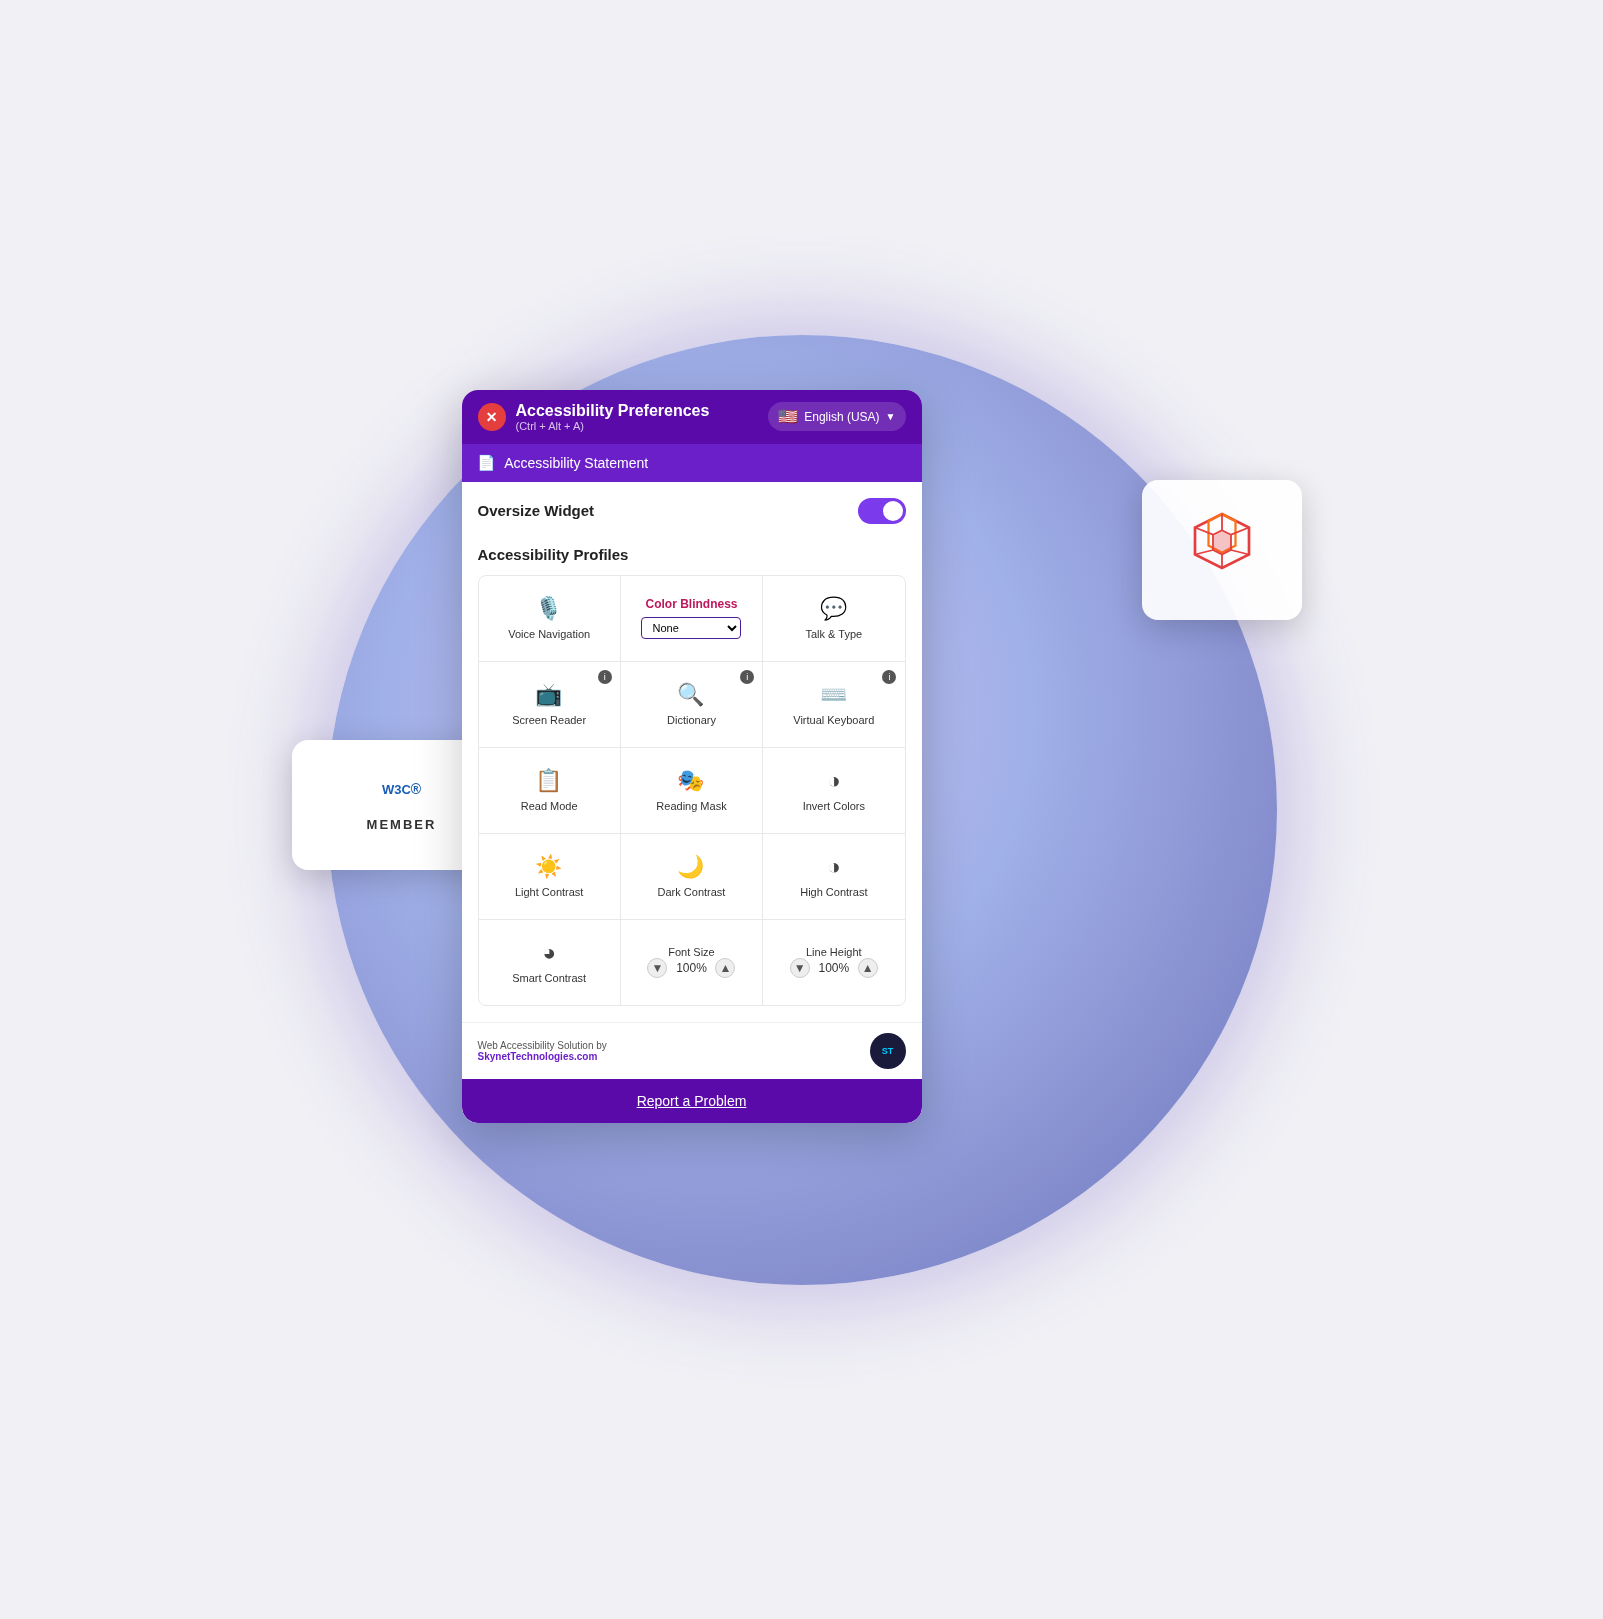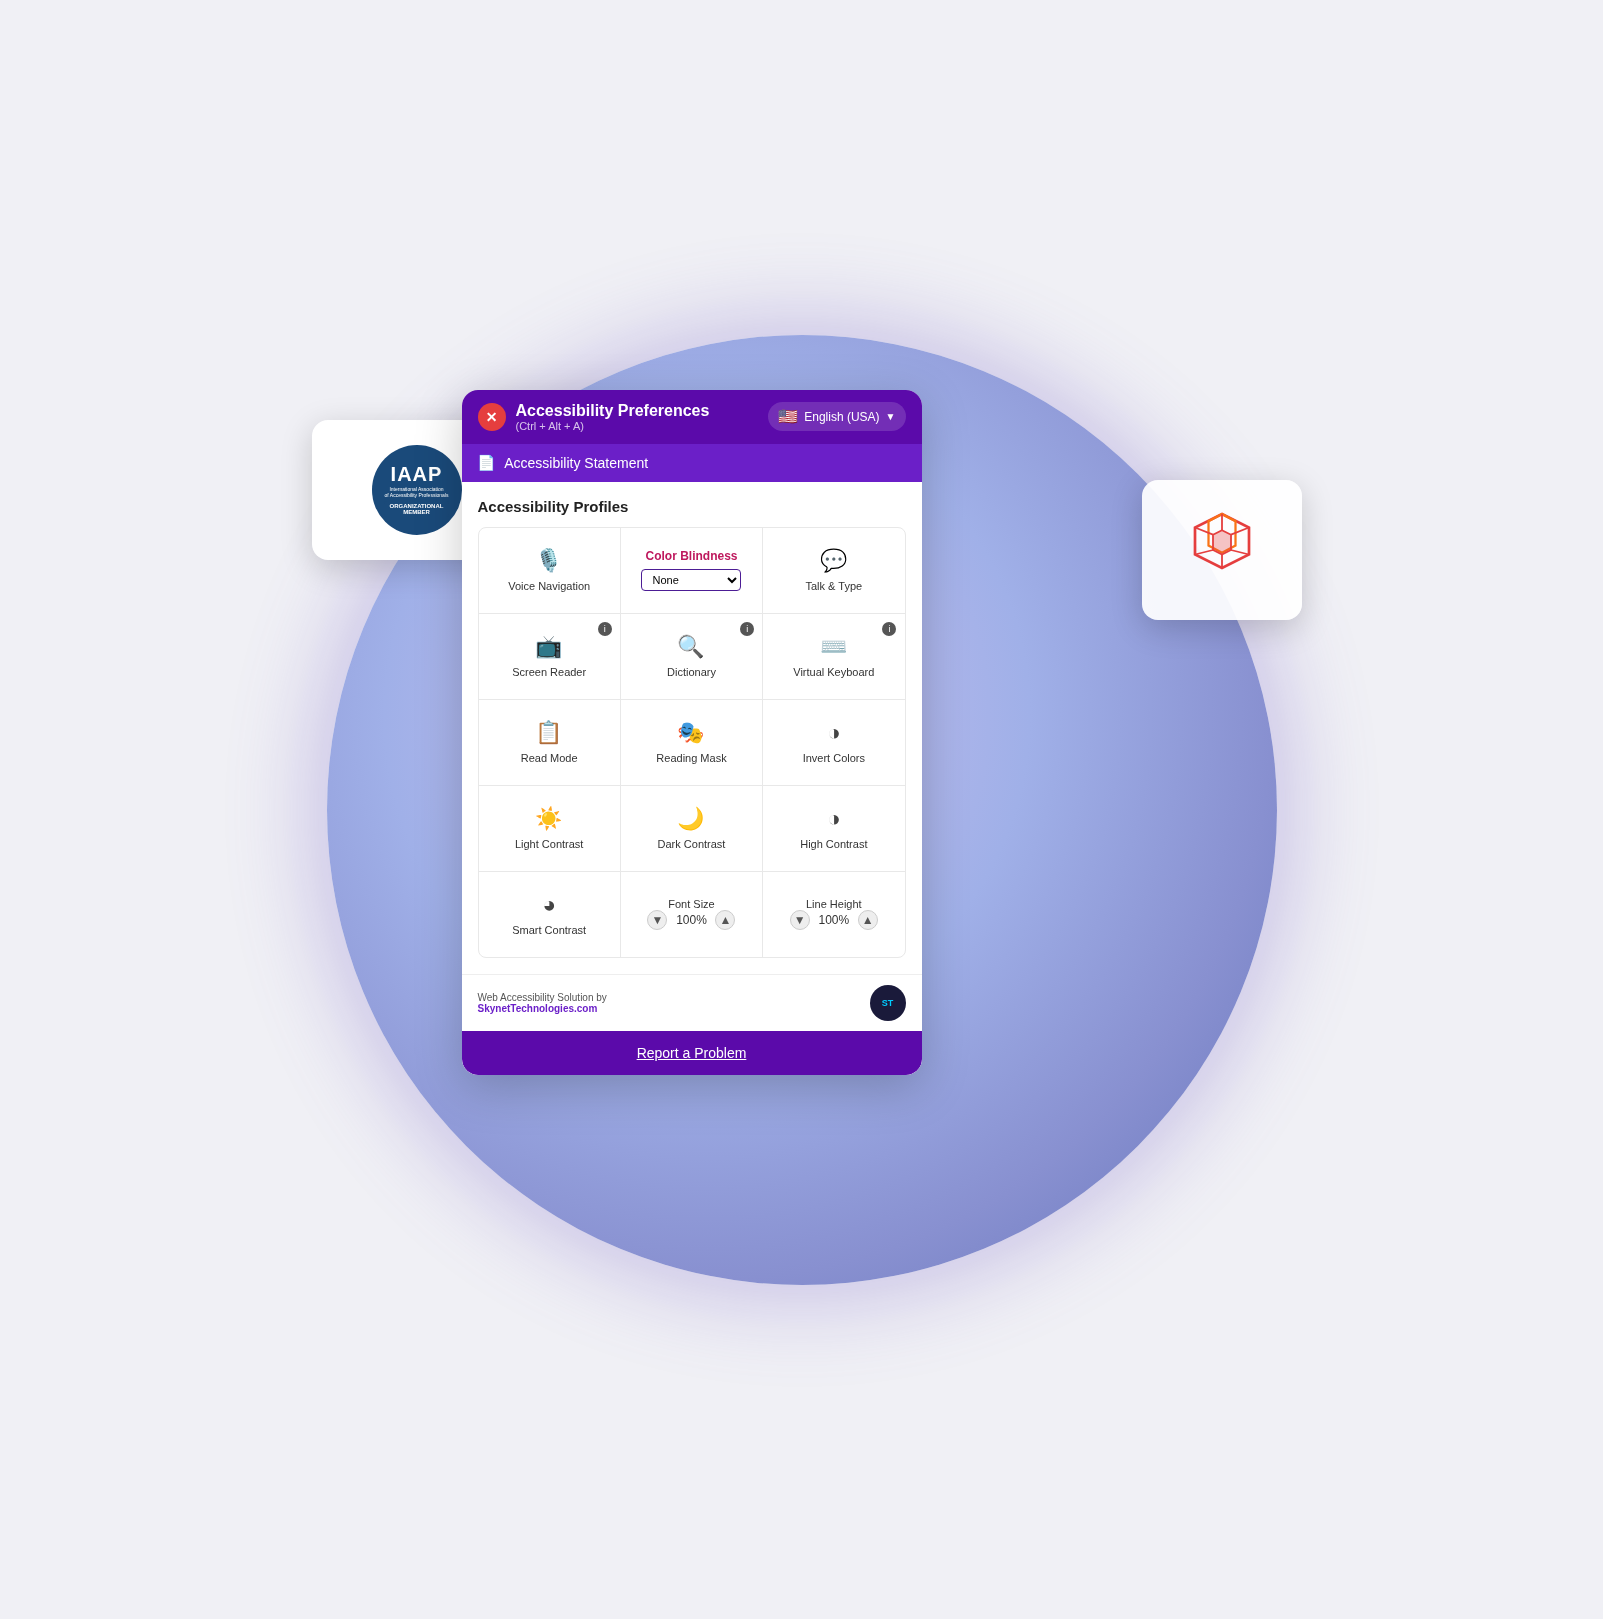--- a/index.html
+++ b/index.html
@@ -484,31 +484,27 @@
       min-height: 85px;
     }
   </style>
 </head>
 <body>
 
 <div class="scene">
 
   <div class="big-circle"></div>
 
-  <div class="iaap-card">
-    <div class="iaap-badge">
-      <div class="iaap-title">IAAP</div>
-      <div class="iaap-subtitle">International Association<br>of Accessibility Professionals</div>
-      <div class="iaap-org">
-        <div>ORGANIZATIONAL</div>
-        <div>MEMBER</div>
-      </div>
+
+  <div class="w3c-card">
+    <div class="w3c-logo">
+      <span>W3C</span><sup style="font-size:14px;">®</sup>
     </div>
+    <div class="w3c-member">MEMBER</div>
   </div>
-
 
   <div class="laravel-card">
     <svg class="laravel-svg" viewBox="0 0 100 100">
 
       <g fill="none" stroke="#e53e3e" stroke-width="3">
         <polygon points="50,10 80,25 80,55 50,70 20,55 20,25" fill="none" stroke="#e53e3e" stroke-width="3"></polygon>
         <polygon points="50,10 65,18 65,45 50,53 35,45 35,18" fill="none" stroke="#f97316" stroke-width="2.5"></polygon>
         <polygon points="50,28 60,33 60,50 50,55 40,50 40,33" fill="rgba(229,62,62,0.3)" stroke="#e53e3e" stroke-width="2"></polygon>
 
         <line x1="50" y1="10" x2="50" y2="28" stroke="#e53e3e" stroke-width="2"></line>
@@ -538,20 +534,26 @@
       </div>
     </div>
 
     <div class="statement-bar">
       <span class="statement-icon">📄</span>
       <span class="statement-text">Accessibility Statement</span>
     </div>
 
     <div class="panel-body">
 
+      <div class="oversize-row">
+        <span class="oversize-label">Oversize Widget</span>
+        <div class="toggle">
+          <div class="toggle-knob"></div>
+        </div>
+      </div>
 
       <div class="profiles-label">Accessibility Profiles</div>
 
       <div class="feature-grid">
 
         <div class="feature-row">
 
           <div class="feature-cell">
             <span class="feature-icon">🎙️</span>
             <span class="feature-label">Voice Navigation</span>

